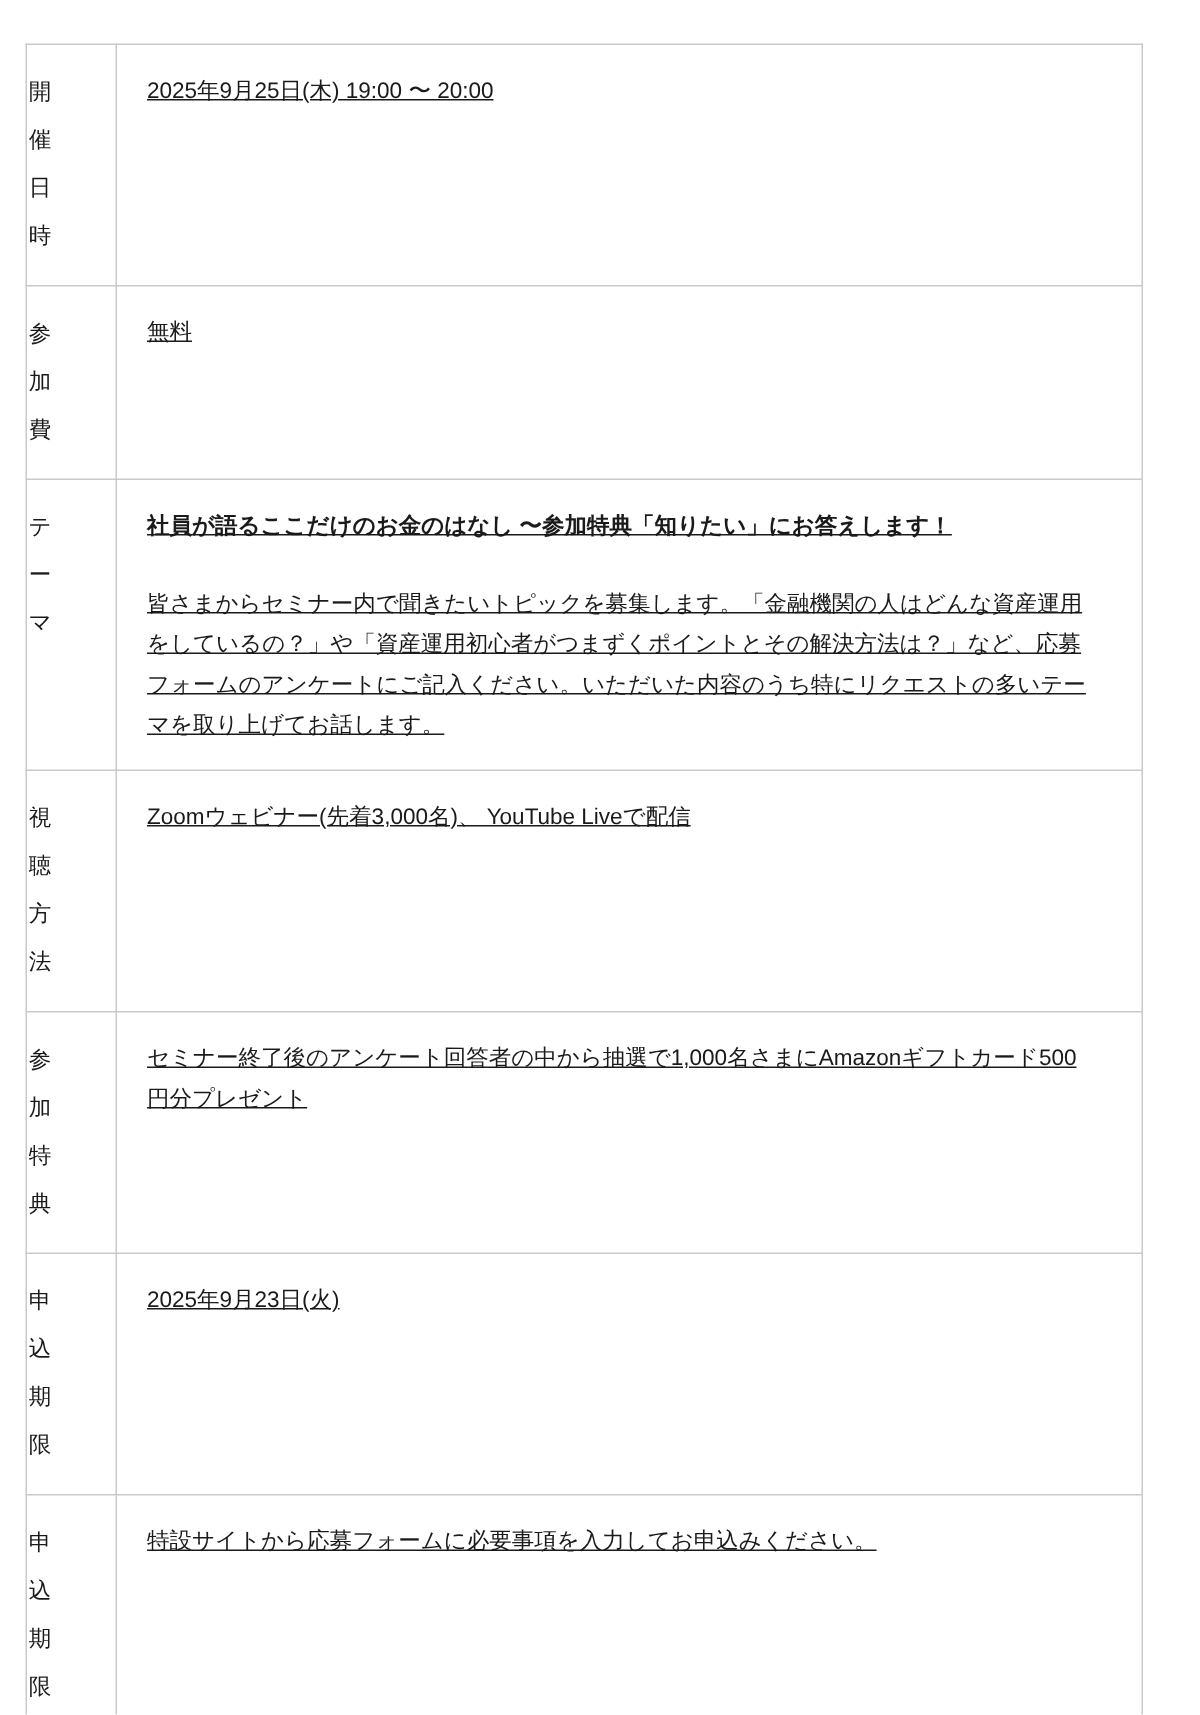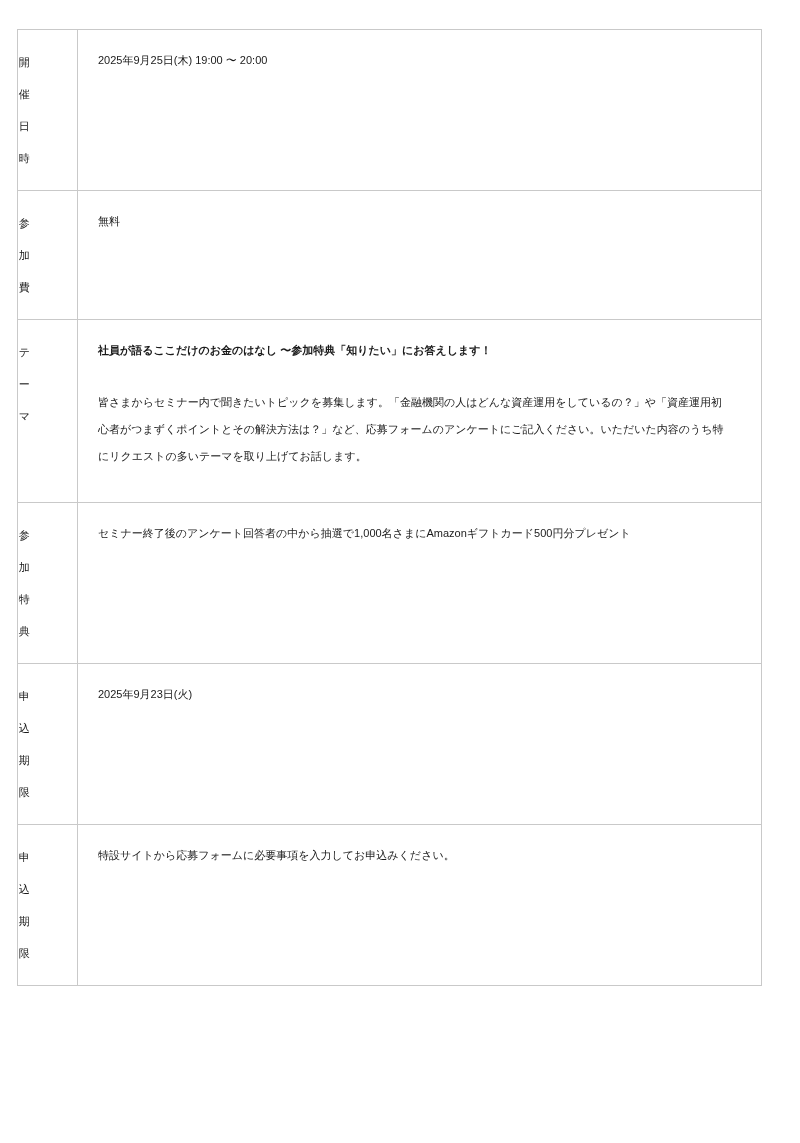--- a/index.html
+++ b/index.html
@@ -20,40 +20,41 @@
     position: absolute;
     left: 17px;
     top: 29px;
     width: 745px;
     background: #ffffff;
   }
   table.info-table th,
   table.info-table td {
     border: 1px solid #c9c9c9;
     vertical-align: top;
-    font-size: 11px;
+    font-size: 15px;
     font-weight: normal;
     text-align: left;
   }
   th.label-cell {
     width: 60px;
     padding: 16px 0 16px 0;
     text-align: center;
   }
   .label-vertical {
     display: inline-block;
     width: 1.15em;
     word-break: break-all;
     line-height: 32px;
     white-space: normal;
     text-align: center;
   }
   td.content-cell {
     padding: 17px 36px 16px 20px;
     line-height: 27px;
+    text-decoration: underline;
   }
   td.content-cell p { line-height: 27px; }
   .theme-title {
     font-weight: bold;
     margin-bottom: 25px;
   }
   tr.row-datetime     { height: 130px; }
   tr.row-fee          { height: 101px; }
   tr.row-theme        { height: 183px; }
   tr.row-viewing      { height: 127px; }
@@ -89,20 +90,28 @@
       <tr class="row-theme">
         <th class="label-cell">
           <span class="label-vertical">テーマ</span>
         </th>
         <td class="content-cell">
           <p class="theme-title">社員が語るここだけのお金のはなし 〜参加特典「知りたい」にお答えします！</p>
           <p>皆さまからセミナー内で聞きたいトピックを募集します。「金融機関の人はどんな資産運用をしているの？」や「資産運用初心者がつまずくポイントとその解決方法は？」など、応募フォームのアンケートにご記入ください。いただいた内容のうち特にリクエストの多いテーマを取り上げてお話します。</p>
         </td>
       </tr>
 
+      <tr class="row-viewing">
+        <th class="label-cell">
+          <span class="label-vertical">視聴方法</span>
+        </th>
+        <td class="content-cell">
+          <p>Zoomウェビナー(先着3,000名)、 YouTube Liveで配信</p>
+        </td>
+      </tr>
 
       <tr class="row-benefit">
         <th class="label-cell">
           <span class="label-vertical">参加特典</span>
         </th>
         <td class="content-cell">
           <p>セミナー終了後のアンケート回答者の中から抽選で1,000名さまにAmazonギフトカード500円分プレゼント</p>
         </td>
       </tr>
 

